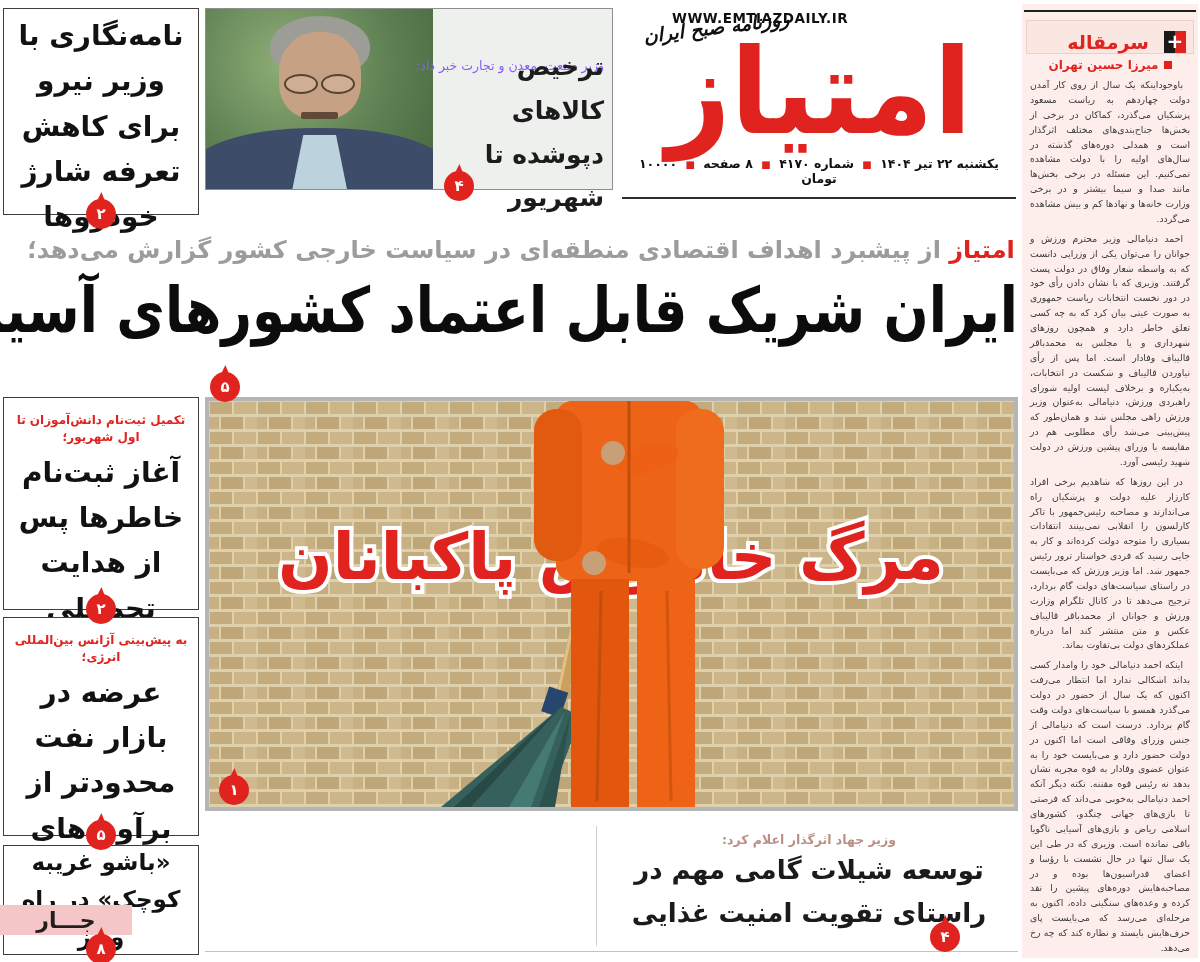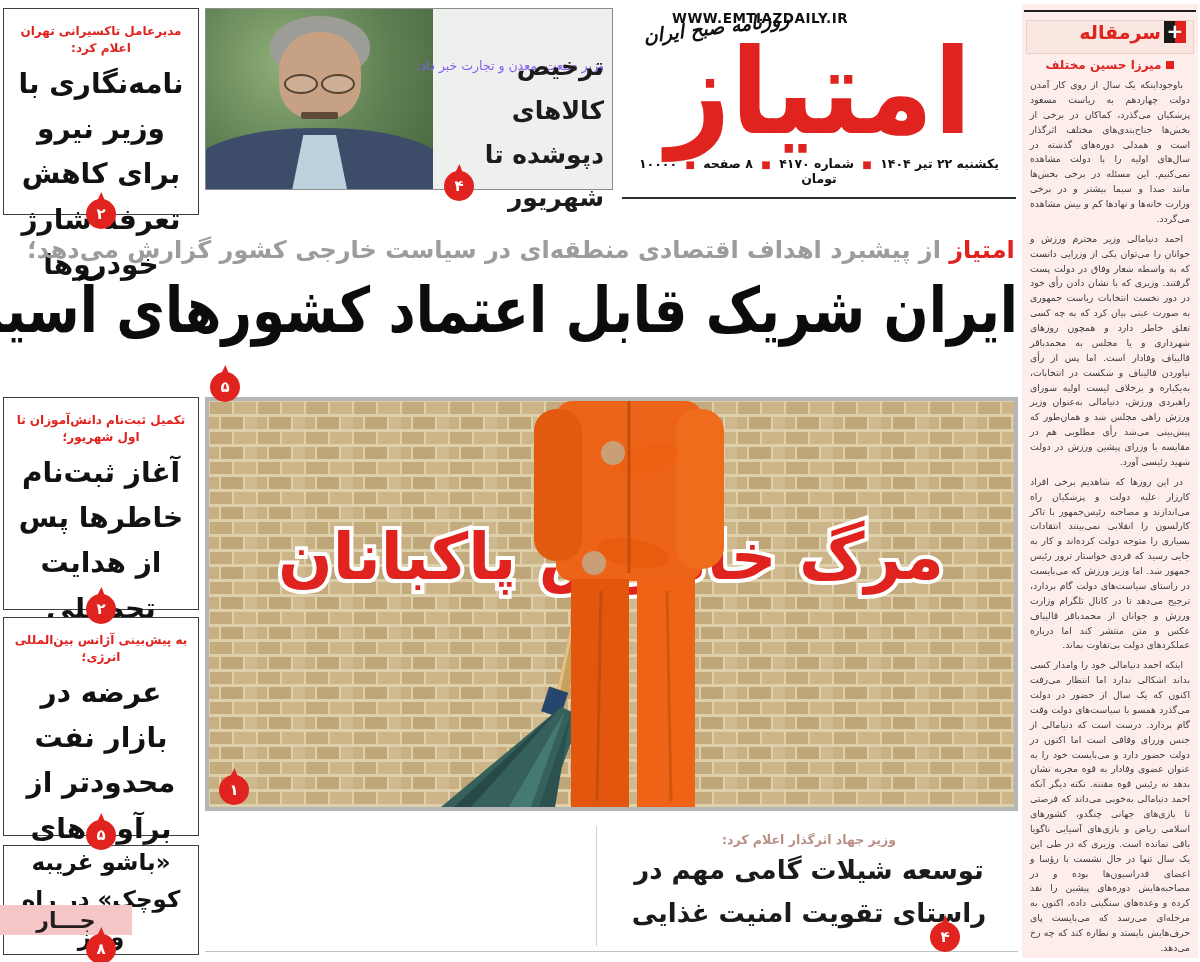--- a/index.html
+++ b/index.html
@@ -63,21 +63,21 @@
   .bottom-box{position:absolute;top:822px;height:128px;background:#fff;text-align:center;}
   .bottom-box .kicker{font-size:12.5px;font-weight:bold;color:#d1837d;margin-top:10px;}
   .bottom-box .headline{font-size:26px;font-weight:900;color:#1b1b1b;line-height:1.65;letter-spacing:-0.5px;padding:2px 10px;}
   #bottom-divider{position:absolute;left:596px;top:826px;width:1px;height:120px;background:#cfcfcf;}
   #bottom-rule{position:absolute;left:205px;top:951px;width:813px;height:1px;background:#c2c2c2;}
 
   
   #editorial{position:absolute;left:1022px;top:4px;width:176px;height:954px;background:#fdeeec;overflow:hidden;}
   #editorial .topline{height:2px;background:#1f1f1f;margin:6px 2px 0 2px;}
   #editorial .header{margin:8px 4px 4px 4px;height:34px;background:#fbe7e2;border:1px solid #eccfc9;
-      display:flex;align-items:flex-start;gap:3px;padding:0 7px;}
+      display:flex;align-items:flex-end;gap:15px;padding:0 7px;}
   #editorial .plus-icon{width:22px;height:22px;flex:0 0 22px;position:relative;
       background:linear-gradient(90deg,#1a1a1a 50%,#e0231e 50%);}
   #editorial .plus-icon::before{content:"+";position:absolute;inset:0;color:#fff;font-weight:900;font-size:20px;
       line-height:21px;text-align:center;}
   #editorial .label{color:#e0231e;font-size:19px;font-weight:900;}
   #editorial .title{padding:8px 6px 2px 6px;text-align:center;font-size:15.5px;font-weight:900;color:#141414;line-height:1.5;letter-spacing:-0.4px;}
   #editorial .author{display:flex;align-items:center;justify-content:center;gap:5px;color:#e0231e;font-size:12px;font-weight:bold;margin:4px 0 2px 0;}
   #editorial .author .sq{width:8px;height:8px;background:#e0231e;}
   #editorial .body{padding:4px 8px;font-size:9.3px;line-height:1.6;color:#3b3b3b;text-align:justify;}
   #editorial .body p{margin:0 0 5px 0;text-indent:7px;}
@@ -86,21 +86,20 @@
   #watermark{position:absolute;left:0;top:905px;width:132px;height:30px;background:#f4c6c8;z-index:4;
       display:flex;align-items:center;justify-content:center;overflow:hidden;}
   #watermark .wm-text{color:#000000;font-weight:900;font-size:22px;letter-spacing:2px;opacity:.85;}
 </style>
 </head>
 <body>
 
 <div id="page">
 
   <div class="side-box" id="sb1" style="top:8px;height:207px;">
-    <div class="kicker">مدیرعامل تاکسیرانی تهران اعلام کرد:</div>
     <div class="headline">نامه‌نگاری با وزیر نیرو برای کاهش تعرفه شارژ خودروها</div>
     <div class="badge">۲</div>
   </div>
 
   <div class="side-box" id="sb2" style="top:397px;height:213px;">
     <div class="kicker">تکمیل ثبت‌نام دانش‌آموزان تا اول شهریور؛</div>
     <div class="headline">آغاز ثبت‌نام خاطر‌ها پس از هدایت تحصیلی</div>
     <div class="badge">۲</div>
   </div>
 
@@ -211,21 +210,21 @@
   <div id="bottom-rule"></div>
 
   <div id="editorial">
     <div class="topline"></div>
     <div class="header">
       <div class="plus-icon"></div>
       <div class="label">سرمقاله</div>
     </div>
     <div class="author">
       <span class="sq"></span>
-      <span>میرزا حسین مختلف</span>
+      <span>میرزا حسین تهران</span>
     </div>
     <div class="body">
       <p>باوجوداینکه یک سال از روی کار آمدن دولت چهاردهم به ریاست مسعود پزشکیان می‌گذرد، کماکان در برخی از بخش‌ها جناح‌بندی‌های مختلف اثرگذار است و همدلی دوره‌های گذشته در سال‌های اولیه را با دولت مشاهده نمی‌کنیم. این مسئله در برخی بخش‌ها مانند صدا و سیما بیشتر و در برخی وزارت خانه‌ها و نهادها کم و بیش مشاهده می‌گردد.</p>
       <p>احمد دنیامالی وزیر محترم ورزش و جوانان را می‌توان یکی از وزرایی دانست که به واسطه شعار وفاق در دولت پست گرفتند. وزیری که با نشان دادن رأی خود در دور نخست انتخابات ریاست جمهوری به صورت عینی بیان کرد که به چه کسی تعلق خاطر دارد و همچون روزهای شهرداری و یا مجلس به محمدباقر قالیباف وفادار است. اما پس از رأی نیاوردن قالیباف و شکست در انتخابات، به‌یکباره و برخلاف لیست اولیه شورای راهبردی ورزش، دنیامالی به‌عنوان وزیر ورزش راهی مجلس شد و همان‌طور که پیش‌بینی می‌شد رأی مطلوبی هم در مقایسه با وزرای پیشین ورزش در دولت شهید رئیسی آورد.</p>
       <p>در این روزها که شاهدیم برخی افراد کارزار علیه دولت و پزشکیان راه می‌اندازند و مصاحبه رئیس‌جمهور با تاکر کارلسون را انقلابی نمی‌بینند انتقادات بسیاری را متوجه دولت کرده‌اند و کار به جایی رسید که فردی خواستار ترور رئیس جمهور شد. اما وزیر ورزش که می‌بایست در راستای سیاست‌های دولت گام بردارد، ترجیح می‌دهد تا در کانال تلگرام وزارت ورزش و جوانان از محمدباقر قالیباف عکس و متن منتشر کند اما درباره عملکردهای دولت بی‌تفاوت بماند.</p>
       <p>اینکه احمد دنیامالی خود را وامدار کسی بداند اشکالی ندارد اما انتظار می‌رفت اکنون که یک سال از حضور در دولت می‌گذرد همسو با سیاست‌های دولت وقت گام بردارد. درست است که دنیامالی از جنس وزرای وفاقی است اما اکنون در دولت حضور دارد و می‌بایست خود را به عنوان عضوی وفادار به قوه مجریه نشان بدهد نه رئیس قوه مقننه. نکته دیگر آنکه احمد دنیامالی به‌خوبی می‌داند که فرصتی تا بازی‌های جهانی چنگدو، کشورهای اسلامی ریاض و بازی‌های آسیایی ناگویا باقی نمانده است. وزیری که در طی این یک سال تنها در حال نشست با رؤسا و اعضای فدراسیون‌ها بوده و در مصاحبه‌هایش دوره‌های پیشین را نقد کرده و وعده‌های سنگینی داده، اکنون به مرحله‌ای می‌رسد که می‌بایست پای حرف‌هایش بایستد و نظاره کند که چه رخ می‌دهد.</p>
 
     </div>
   </div>
 

